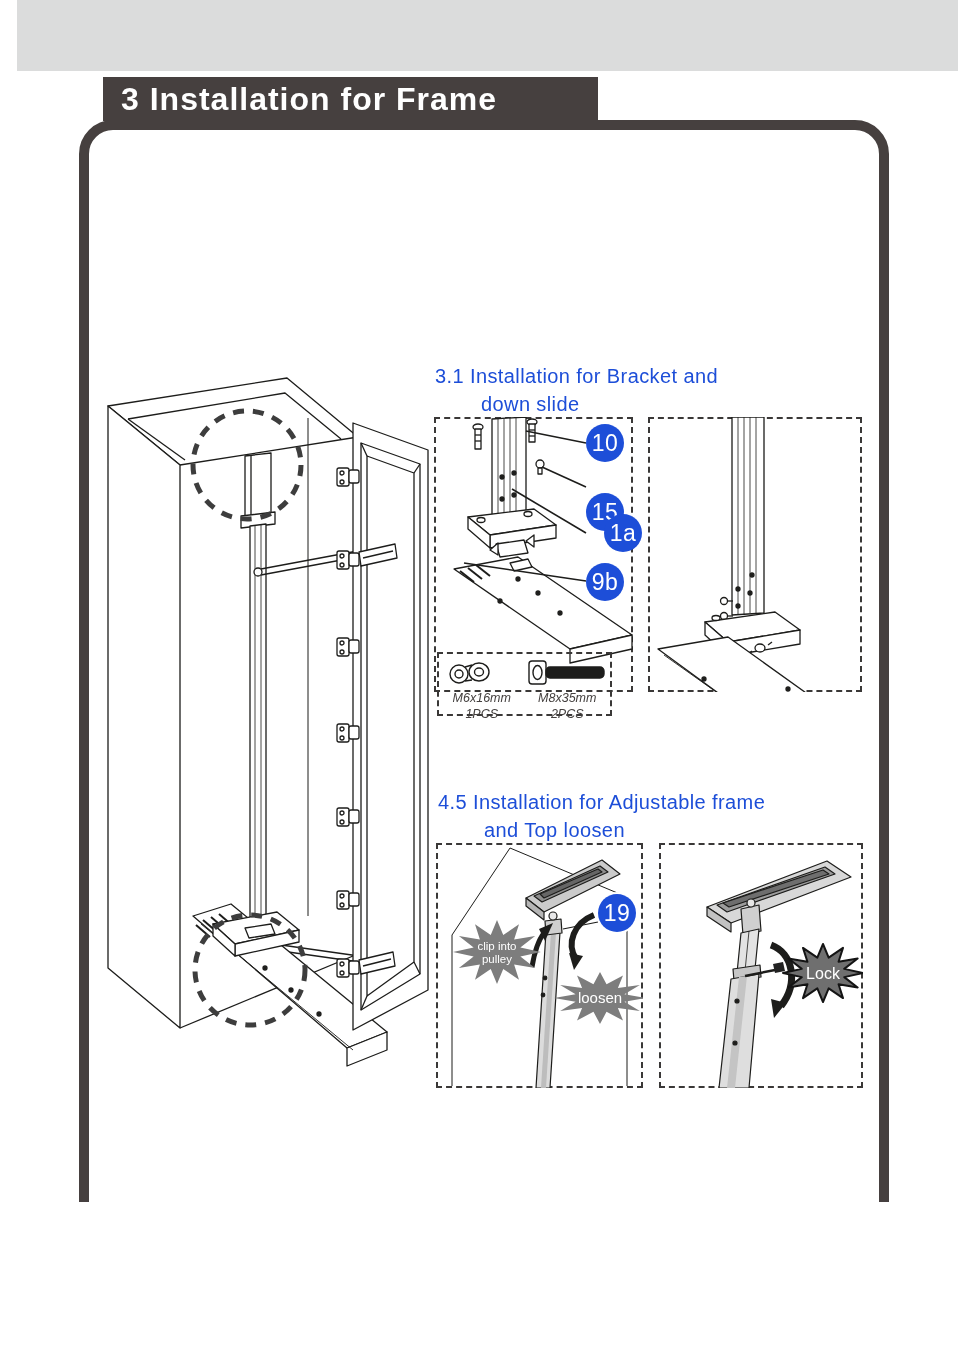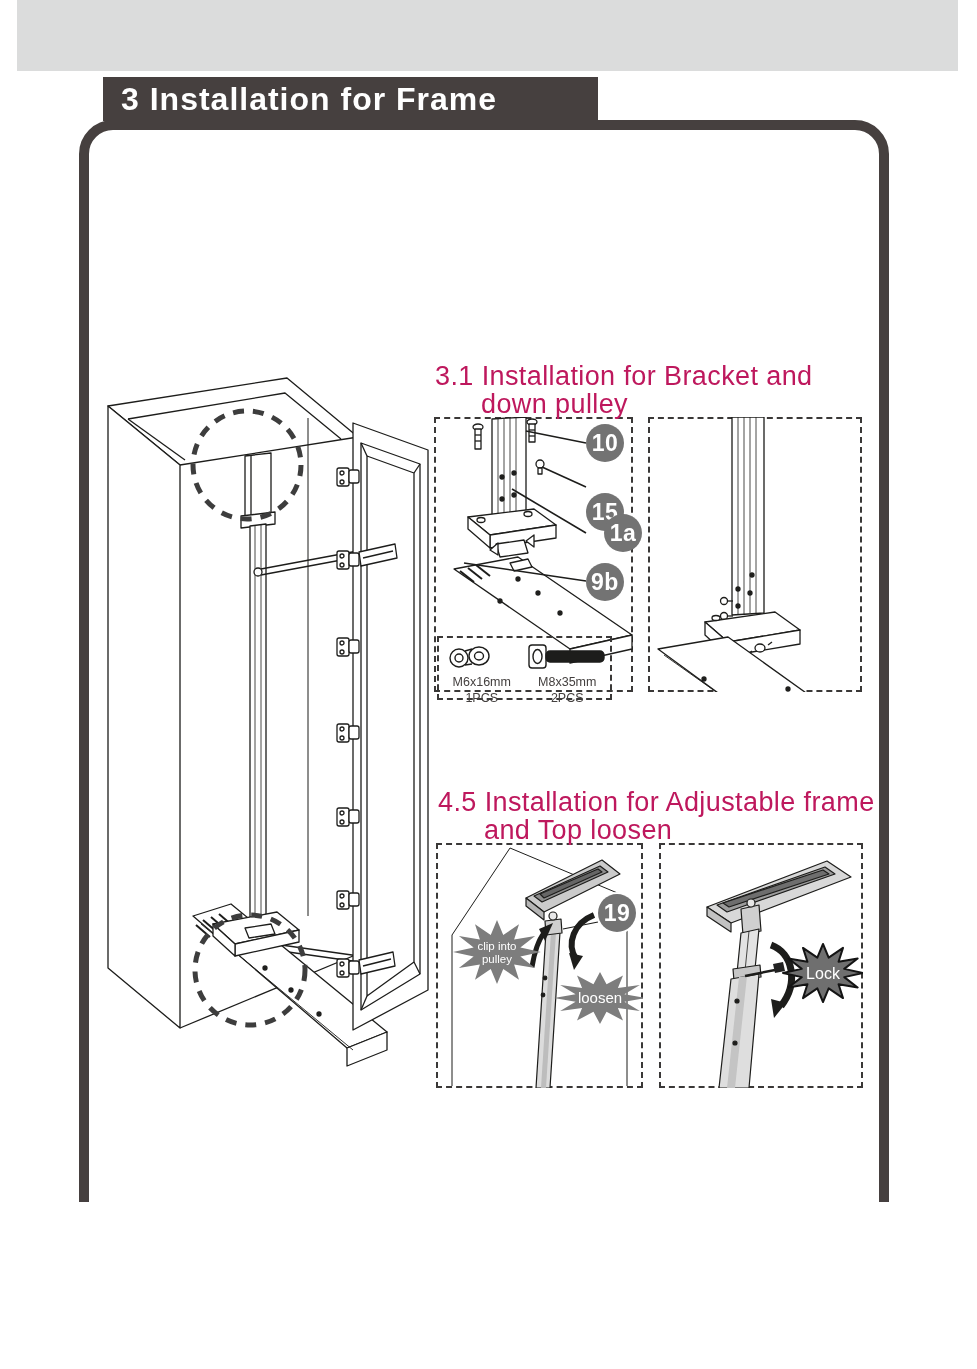--- a/index.html
+++ b/index.html
@@ -4,25 +4,25 @@
 <style>
   html,body{margin:0;padding:0;background:#ffffff;}
   .page{position:relative;width:977px;height:1202px;background:#fff;overflow:hidden;
         font-family:"Liberation Sans", sans-serif;}
   .topbar{position:absolute;left:17px;top:0;width:941px;height:71px;background:#dbdcdc;}
   .title-bar{position:absolute;left:103px;top:77px;width:495px;height:44px;background:#46403f;
              color:#fff;font-size:32px;font-weight:700;letter-spacing:1px;
              display:flex;align-items:center;padding-left:18px;box-sizing:border-box;z-index:5;}
   .main-frame{position:absolute;left:79px;top:120px;width:810px;height:1197px;
               border:10px solid #46403f;border-radius:34px;box-sizing:border-box;}
-  .heading{position:absolute;color:#be185d;font-size:27px;line-height:28px;letter-spacing:0.4px;z-index:3;}
+  .heading{position:absolute;color:#1d4ed8;font-size:20px;line-height:28px;letter-spacing:0.4px;z-index:3;}
   .heading .l2{margin-left:46px;}
   .dashed-box{position:absolute;border:2px dashed #3a3837;box-sizing:border-box;z-index:1;}
-  .badge{position:absolute;width:38px;height:38px;border-radius:50%;background:#737373;color:#fff;
-         display:flex;align-items:center;justify-content:center;font-size:23px;font-weight:700;
+  .badge{position:absolute;width:38px;height:38px;border-radius:50%;background:#1d4ed8;color:#fff;
+         display:flex;align-items:center;justify-content:center;font-size:23px;font-weight:400;
          letter-spacing:0.5px;z-index:4;}
   .badge.ring{box-shadow:0 0 0 2px #ffffff;text-align:center;}
   .hardware-box{position:absolute;border:2px dashed #3a3837;box-sizing:border-box;z-index:2;background:transparent;}
   .hw-labels{position:absolute;top:36px;left:0;width:100%;display:flex;}
   .hw-item{width:50%;text-align:center;color:#44403f;font-size:12.5px;line-height:16px;}
   .drawing{position:absolute;z-index:2;}
   .footer{position:absolute;left:0;top:1322px;width:977px;text-align:center;
           color:#46403f;font-size:21px;letter-spacing:1px;}
   svg text{font-family:"Liberation Sans", sans-serif;}
 </style>
@@ -145,21 +145,21 @@
       <polygon points="264,592 298,584 300,598 266,606"></polygon>
       <line x1="268" y1="598" x2="296" y2="591"></line>
     </g>
 
     <circle cx="152" cy="97" r="54" stroke="#3d3d3d" stroke-width="5" stroke-dasharray="11 9"></circle>
     <circle cx="155" cy="602" r="55" stroke="#3d3d3d" stroke-width="5" stroke-dasharray="11 9"></circle>
   </svg>
 
   <div class="heading" style="left:435px;top:362px;">
     <div>3.1 Installation for Bracket and</div>
-    <div class="l2">down pulley</div>
+    <div class="l2">down slide</div>
   </div>
 
   <div class="dashed-box" style="left:434px;top:417px;width:199px;height:275px;"></div>
   <div class="dashed-box" style="left:648px;top:417px;width:214px;height:275px;"></div>
 
   <svg class="drawing" style="left:434px;top:417px;" width="199" height="275" viewBox="0 0 199 275" fill="none" stroke="#1d1d1b" stroke-width="1.3" stroke-linejoin="round">
     <g>
       <polygon points="58,2 92,0 92,102 58,104" fill="#fff"></polygon>
       <line x1="64" y1="2" x2="64" y2="103" stroke-width="0.8"></line>
       <line x1="70" y1="2" x2="70" y2="103" stroke-width="0.8"></line>
@@ -245,21 +245,21 @@
       <circle cx="56" cy="262" r="2" fill="#1d1d1b"></circle>
       <circle cx="140" cy="272" r="2" fill="#1d1d1b"></circle>
     </g>
   </svg>
 
   <div class="badge" style="left:586px;top:424px;">10</div>
   <div class="badge" style="left:586px;top:493px;">15</div>
   <div class="badge" style="left:604px;top:514px;">1a</div>
   <div class="badge" style="left:586px;top:563px;">9b</div>
 
-  <div class="hardware-box" style="left:437px;top:636px;width:175px;height:64px;">
+  <div class="hardware-box" style="left:437px;top:652px;width:175px;height:64px;font-style:italic;">
     <svg style="position:absolute;left:0;top:2px;" width="171" height="34" viewBox="0 0 171 34" fill="none" stroke="#1d1d1b" stroke-width="1.4">
       <g fill="#fff">
         <ellipse cx="40" cy="16" rx="10" ry="9"></ellipse>
           <ellipse cx="40" cy="16" rx="4.5" ry="4"></ellipse>
         <circle cx="20" cy="18" r="9"></circle>
           <circle cx="20" cy="18" r="4"></circle>
         <line x1="26" y1="11" x2="33" y2="9"></line>
           <line x1="26" y1="25" x2="33" y2="24"></line>
       </g>
       <g>

